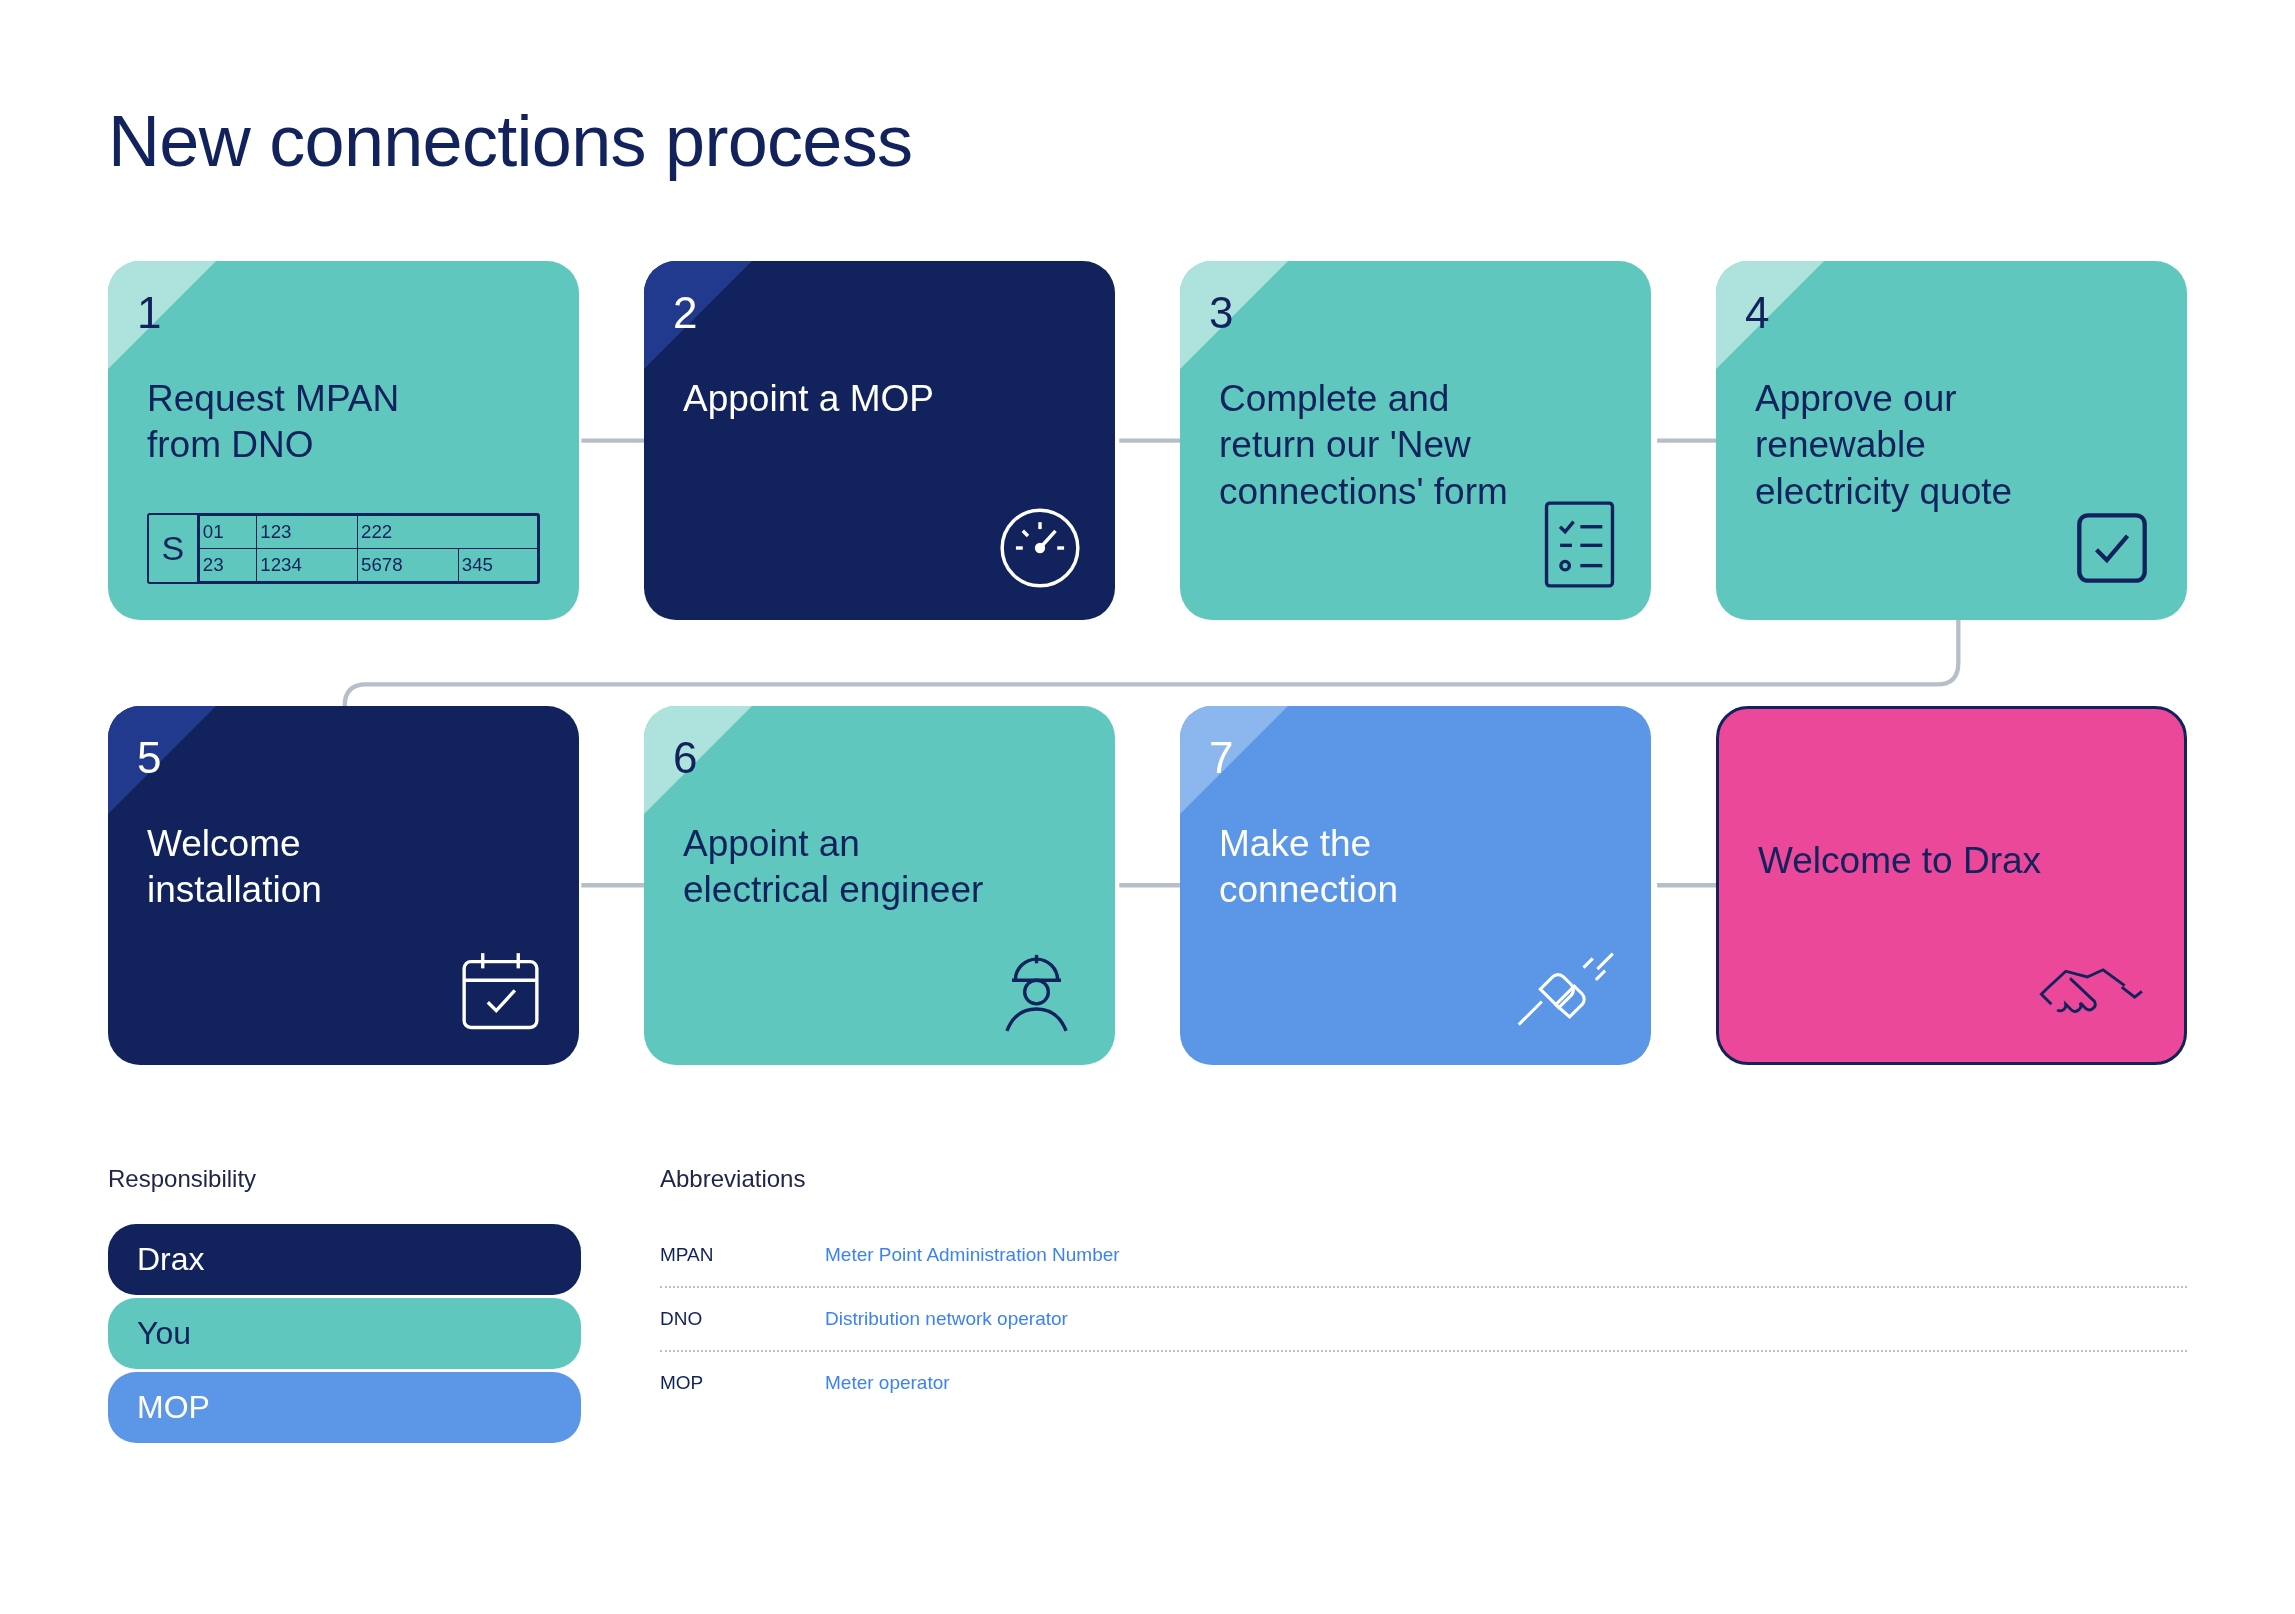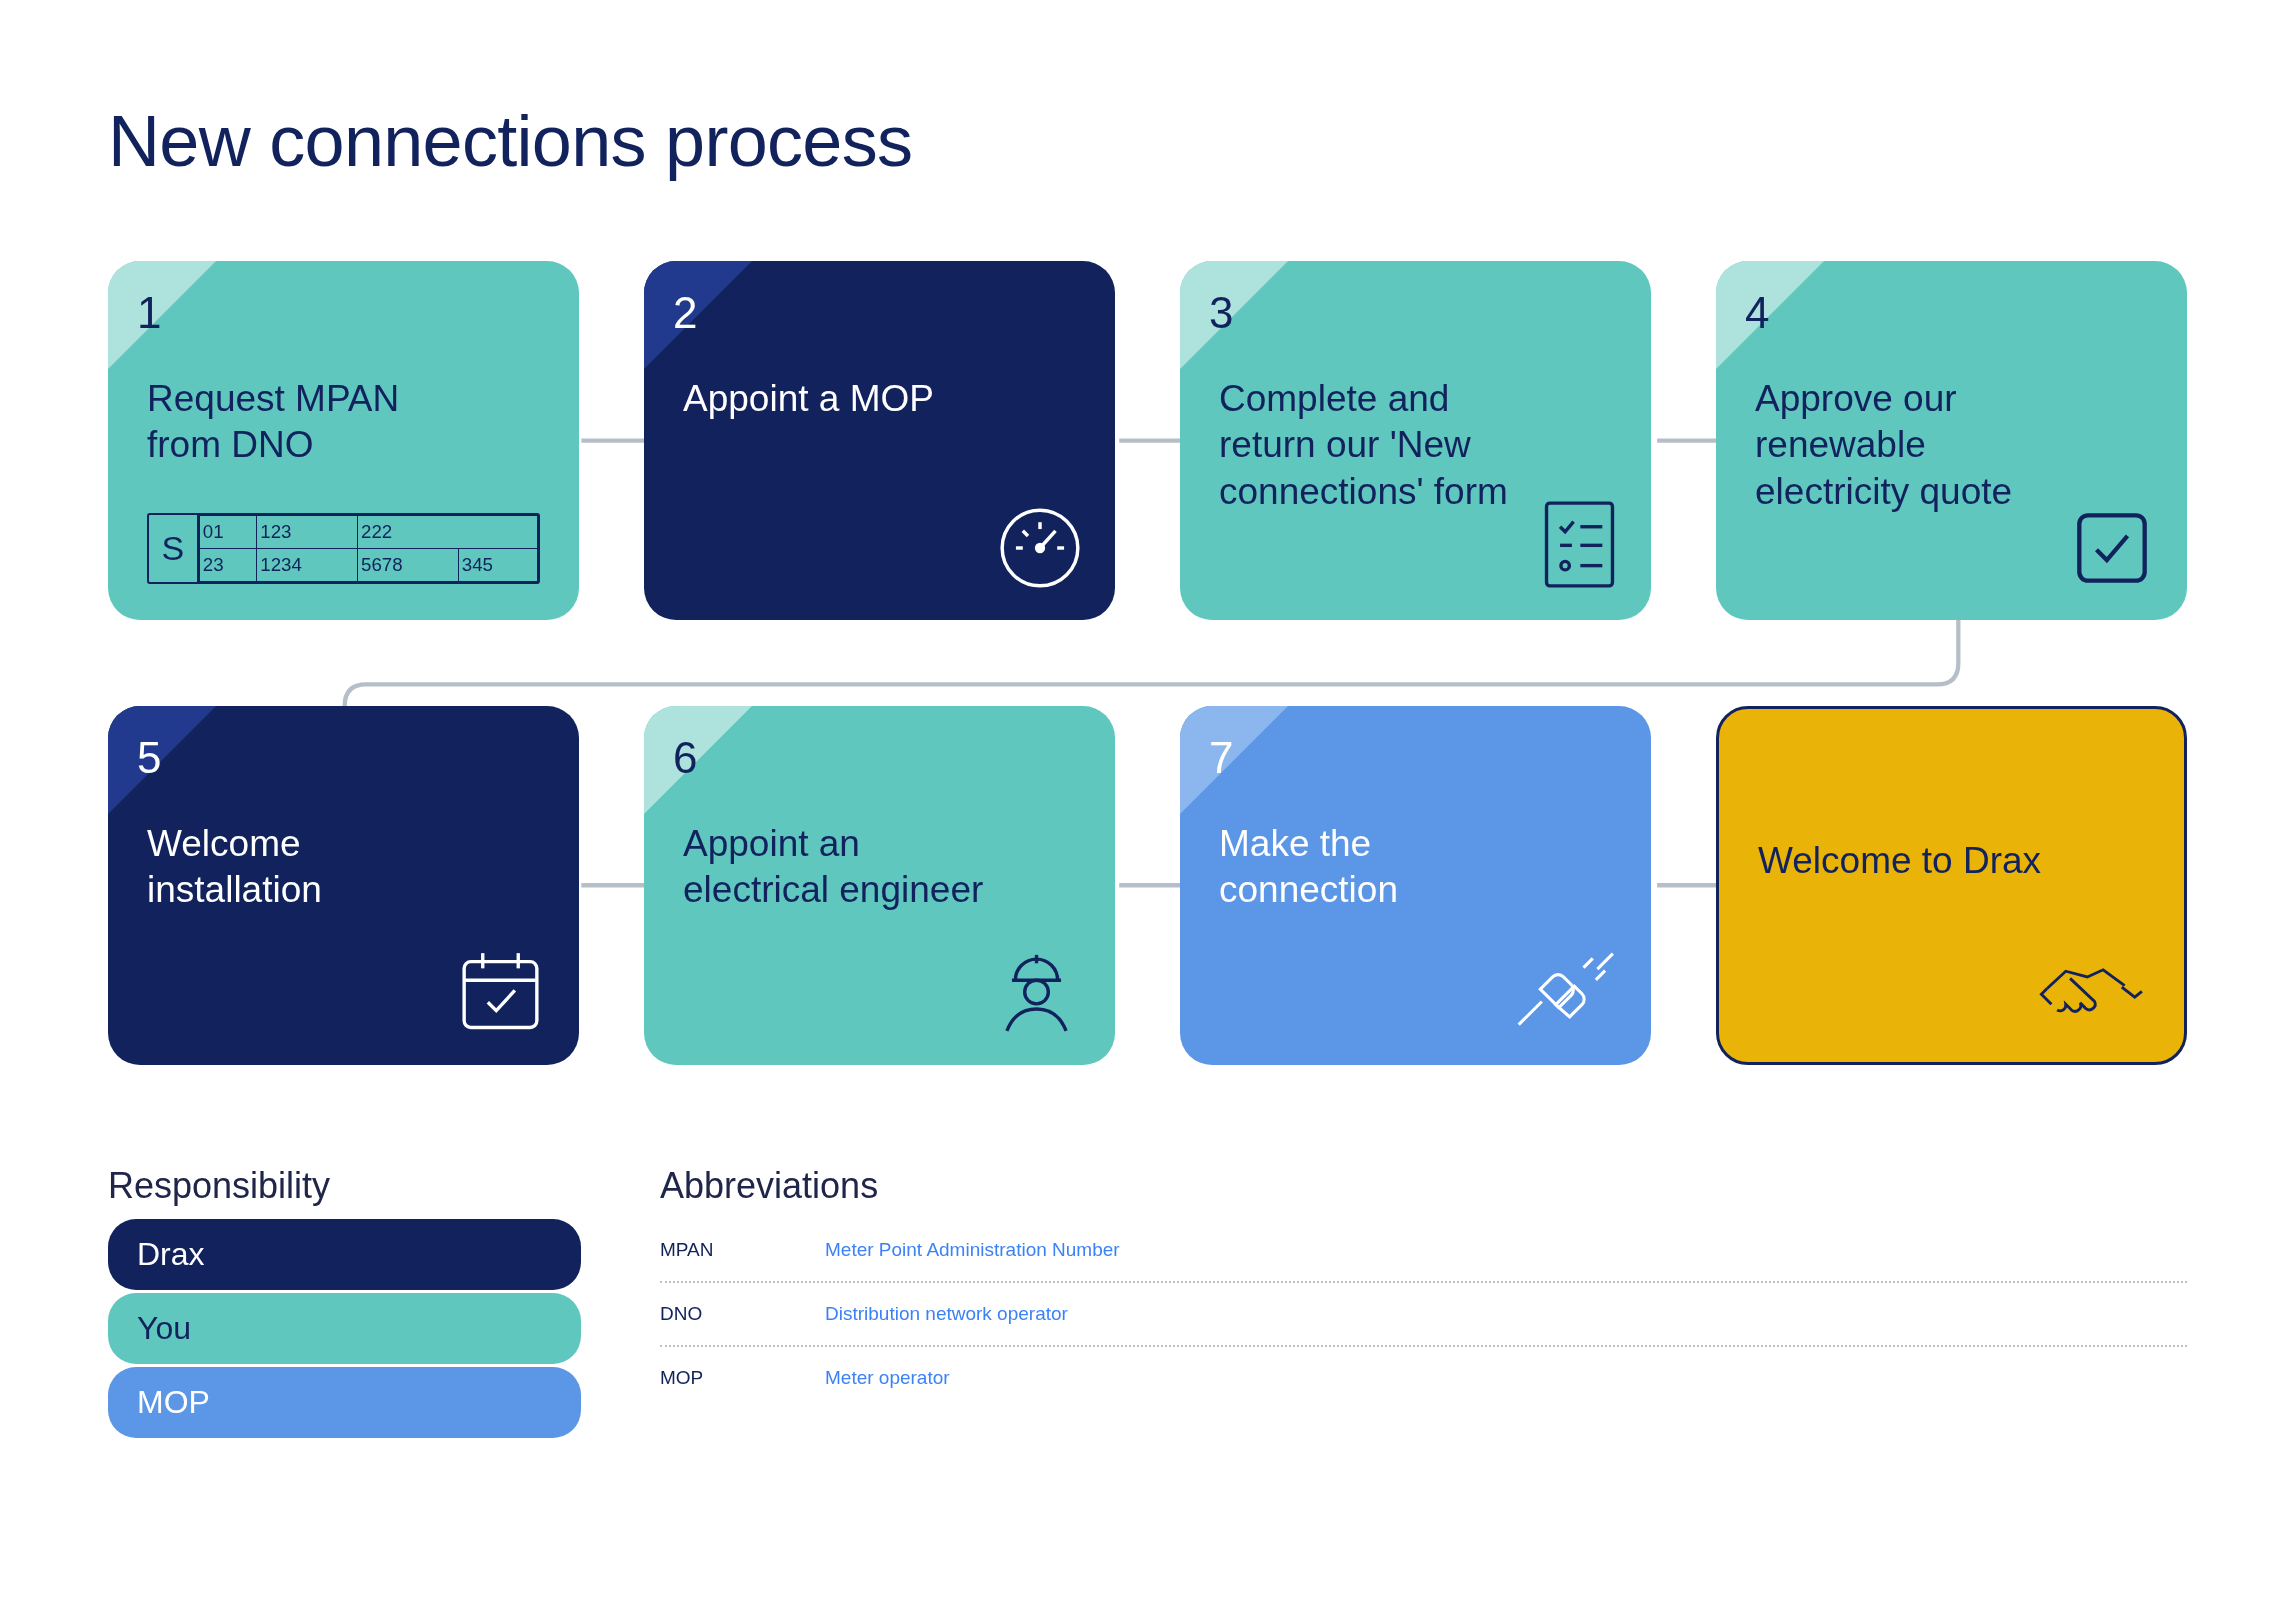--- a/index.html
+++ b/index.html
@@ -41,21 +41,21 @@
     position:relative;
     padding:115px 39px 39px 39px;
     overflow:hidden;
     font-size:37px;
     line-height:1.25;
   }
   .card.teal{background:var(--teal);color:var(--navy);}
   .card.navy{background:var(--navy);color:#ffffff;}
   .card.blue{background:var(--blue);color:#ffffff;}
   .card.outline{
-    background:#eab308;color:var(--navy);
+    background:#ec4899;color:var(--navy);
     border:3.6px solid var(--navy);
   }
 
   .corner{
     position:absolute;top:0;left:0;
     width:108px;height:108px;
     font-size:44px;
     display:flex;align-items:flex-start;justify-content:flex-start;
     padding:24.4px 0 0 29px;
   }
@@ -90,21 +90,21 @@
     border:2.2px solid var(--navy);border-radius:2.9px;
     font-size:21.5px;color:var(--navy);
   }
   .mpan .s{width:57px;display:flex;align-items:center;justify-content:center;font-size:34px;border-right:2.2px solid var(--navy);}
   .mpan table{border-collapse:collapse;width:100%;}
   .mpan td{border:1.4px solid var(--navy);padding:4.3px 2.9px;font-size:18.7px;}
   .mpan .row2 td{font-size:18.7px;}
 
   
   .legend{display:flex;gap:79px;margin-top:100px;}
-  .legend h3{font-size:36px;font-weight:400;margin:0 0 12px 0;}
+  .legend h3{font-size:24px;font-weight:400;margin:0 0 31px 0;}
   .resp .chip{
     width:473px;padding:17px 29px;font-size:32px;margin-bottom:2.9px;border-radius:28px;
   }
   .chip.navy{background:var(--navy);color:#fff;}
   .chip.teal{background:var(--teal);color:var(--navy);}
   .chip.blue{background:var(--blue);color:#fff;}
 
   .abbr{flex:1;}
   .abbr .arow{display:flex;gap:50px;padding:20px 0;border-bottom:2.2px dotted #bfbfbf;font-size:19px;}
   .abbr .arow:last-child{border-bottom:none;}

